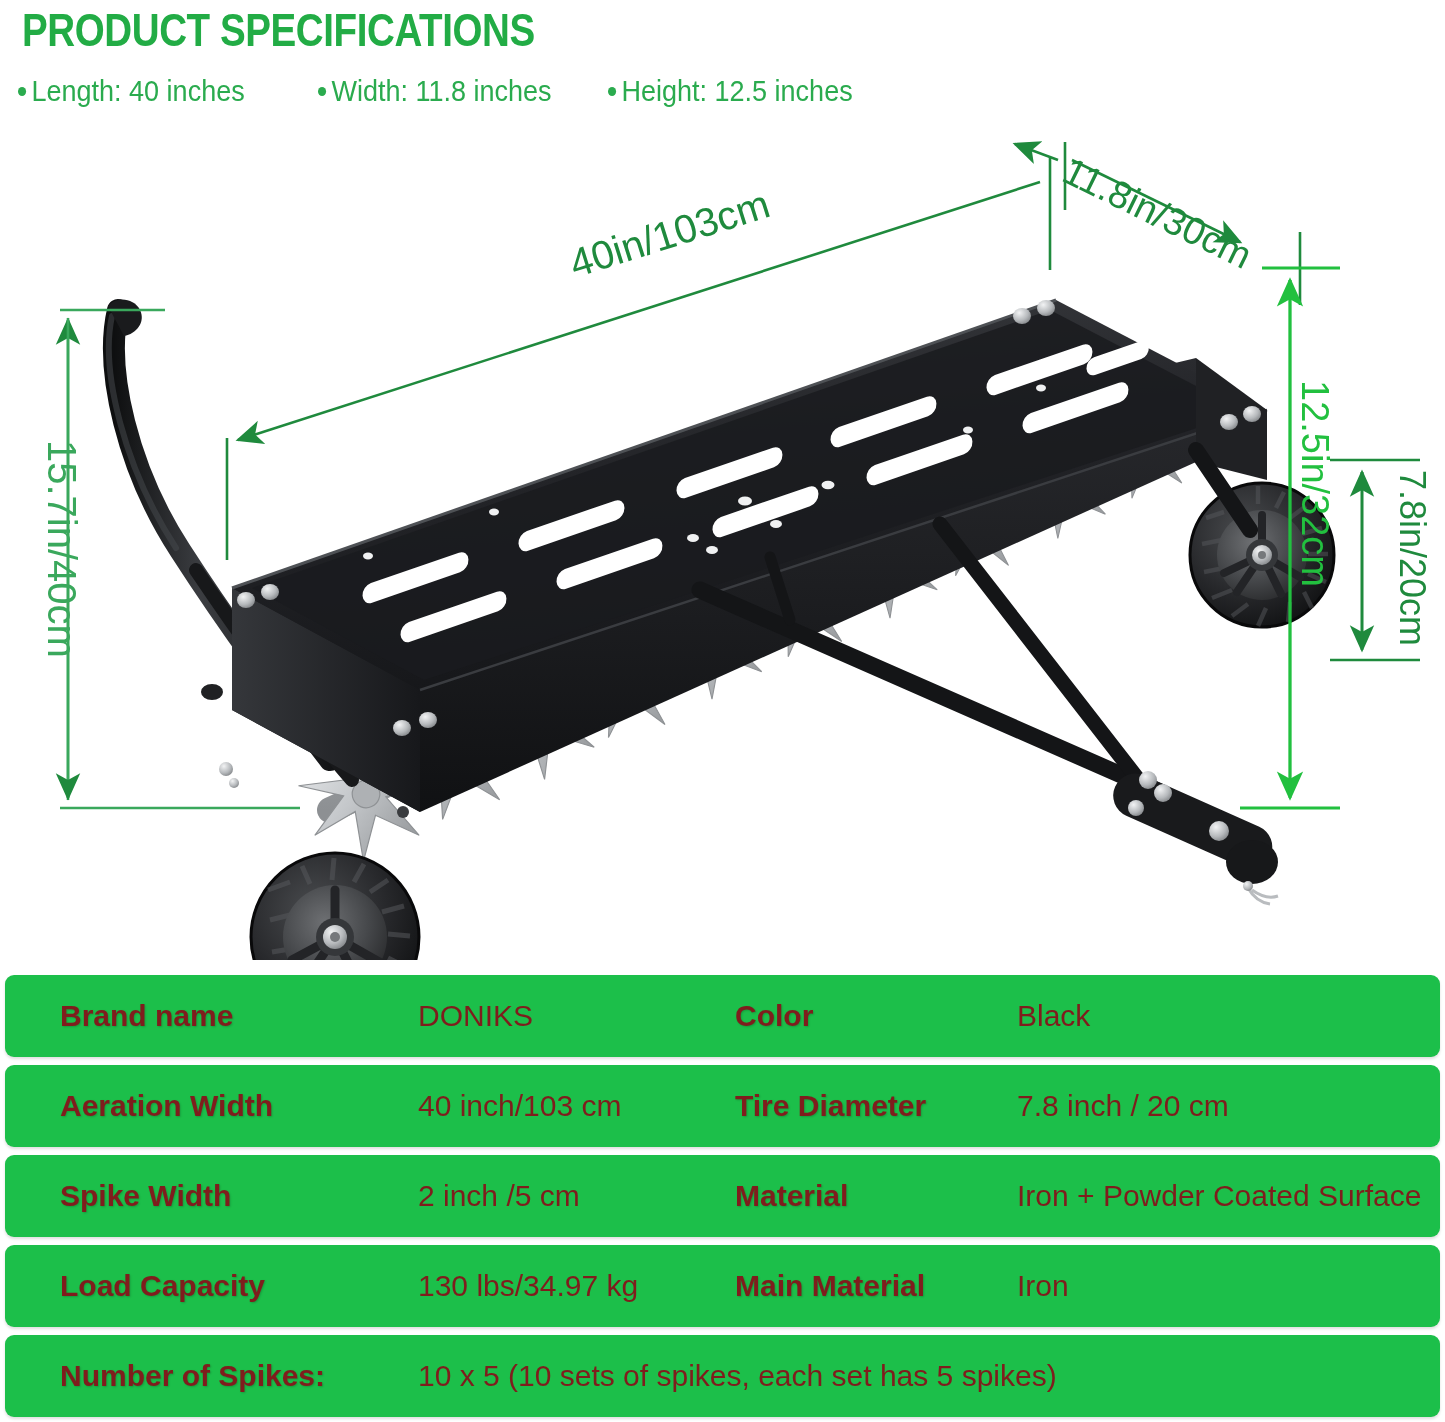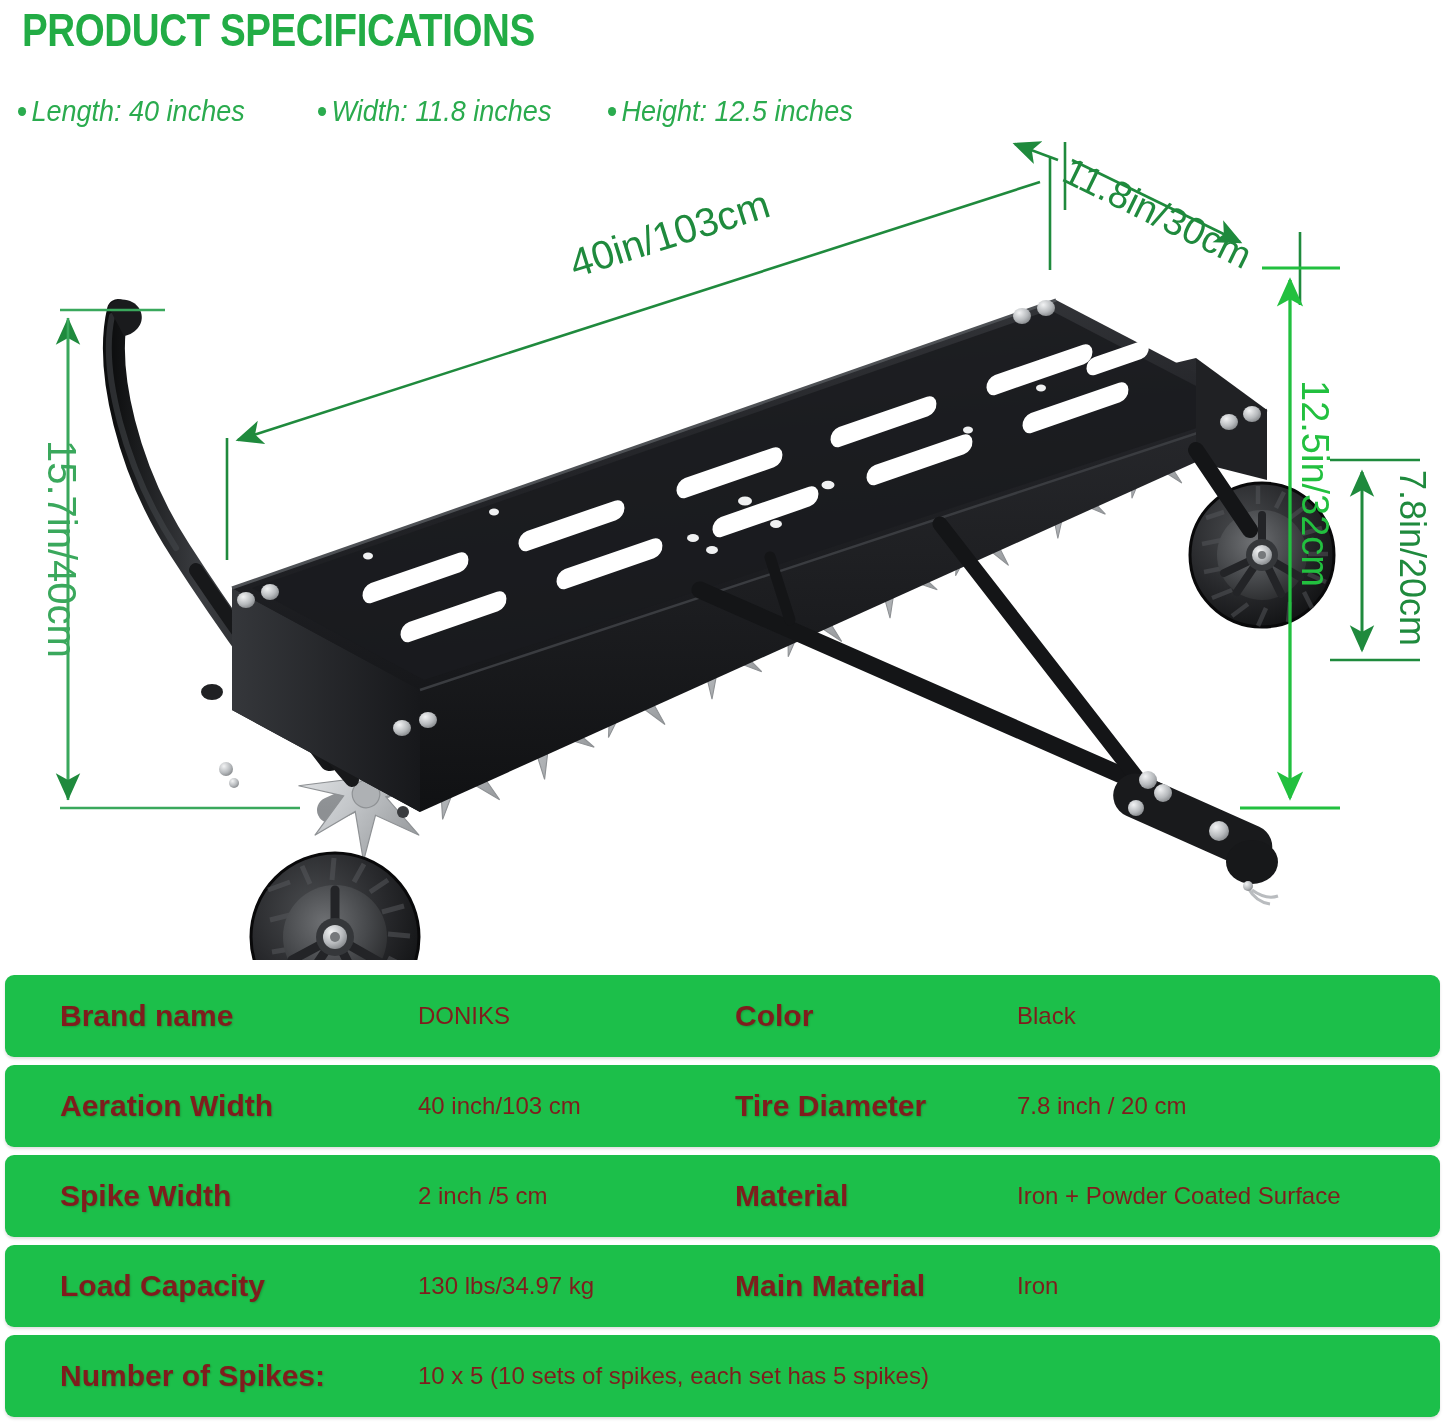--- a/index.html
+++ b/index.html
@@ -13,21 +13,21 @@
 
   
   .hdr-title {
     position:absolute; left:22px; top:4px;
     font-family:"Liberation Sans Narrow","Liberation Sans",sans-serif;
     font-weight:bold; font-size:47px; line-height:52px;
     color:#22ac45; letter-spacing:-0.5px;
     transform:scaleX(0.82); transform-origin:left center;
     white-space:nowrap;
   }
-  .bullets { position:absolute; left:0; top:92px; height:40px; width:100%;font-style:italic; }
+  .bullets { position:absolute; left:0; top:72px; height:40px; width:100%; }
   .bullet-item {
     position:absolute; top:0;
     font-family:"Liberation Sans Narrow","Liberation Sans",sans-serif;
     font-size:30px; line-height:38px; color:#2aab4e;
     white-space:nowrap;
     transform:scaleX(0.9); transform-origin:left center;
   }
   .bullet-item .dot {
     display:inline-block; width:9px; height:9px; border-radius:50%;
     background:#2aab4e; vertical-align:middle; margin-right:6px;
@@ -53,21 +53,21 @@
     position:absolute; top:50%; transform:translateY(-50%);
     color:#7f1d1d; white-space:nowrap;
   }
   .cell.label {
     font-family:"Liberation Sans Narrow","Liberation Sans",sans-serif;
     font-weight:bold; font-size:30px;
     text-shadow:1px 1px 2px rgba(0,0,0,0.18);
   }
   .cell.value {
     font-family:"Liberation Sans Narrow","Liberation Sans",sans-serif;
-    font-weight:normal; font-size:24px;
+    font-weight:normal; font-size:30px;
   }
   .c0 { left:55px; }
   .c1 { left:413px; }
   .c2 { left:730px; }
   .c3 { left:1012px; }
 </style>
 </head>
 <body>
 
 <div id="page">

